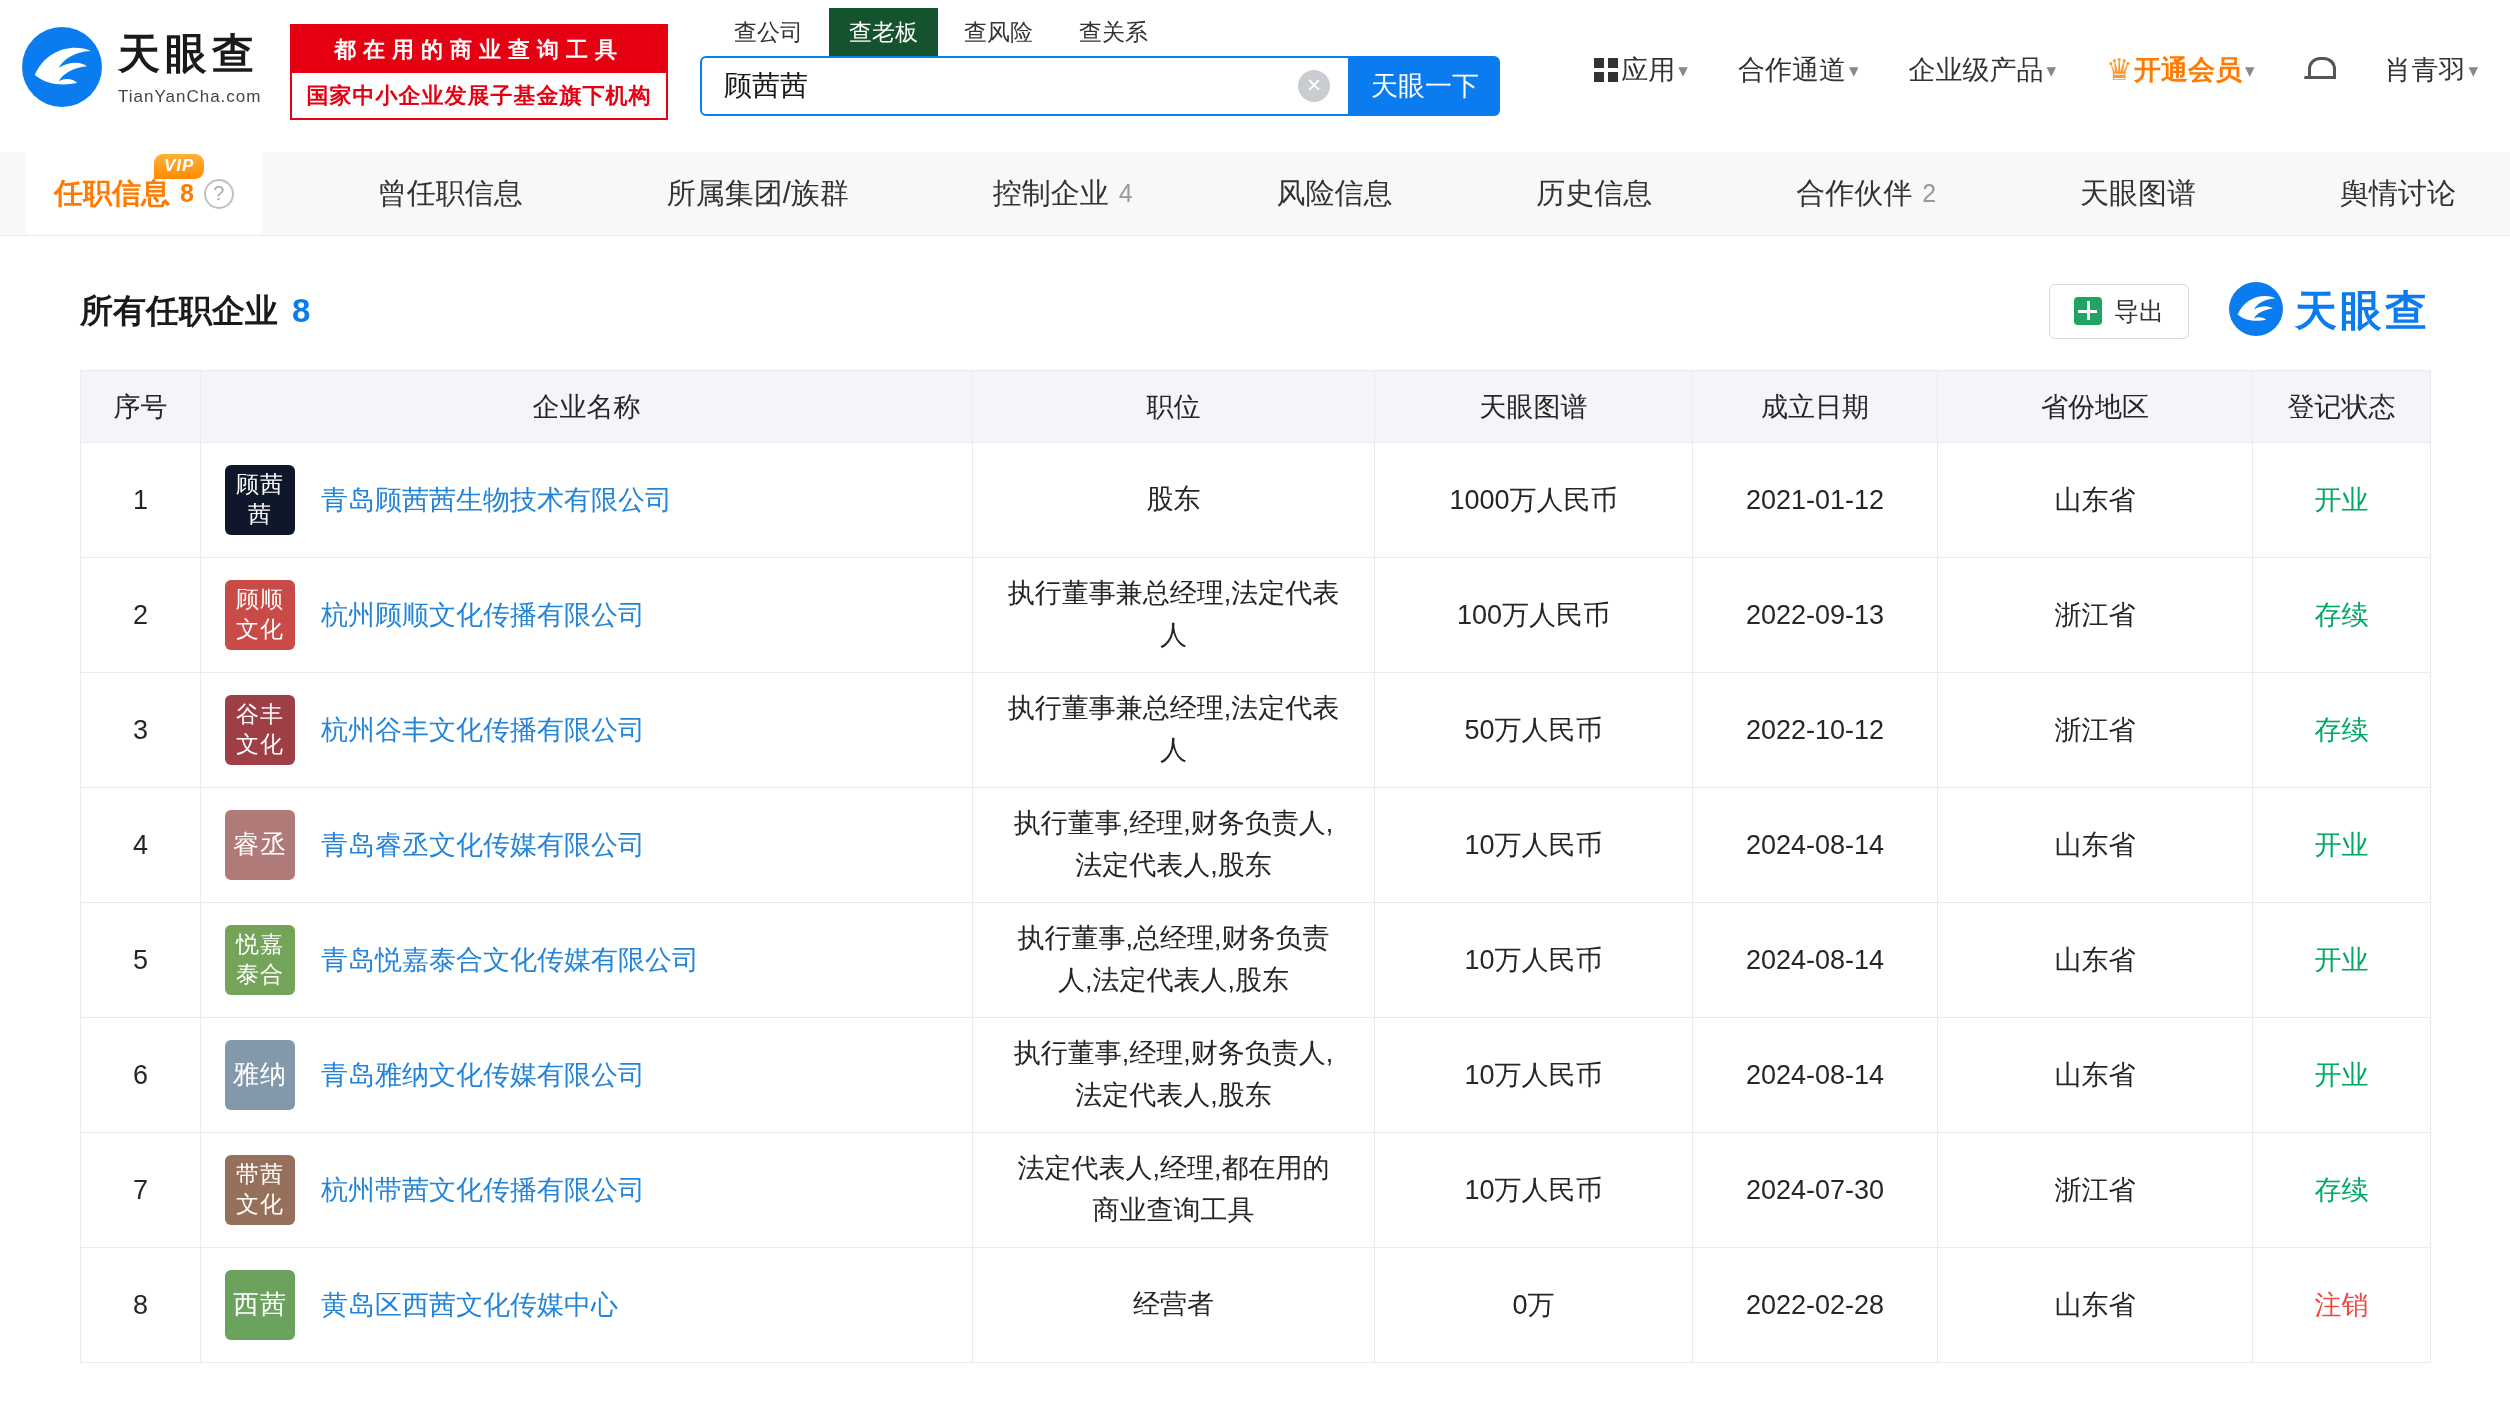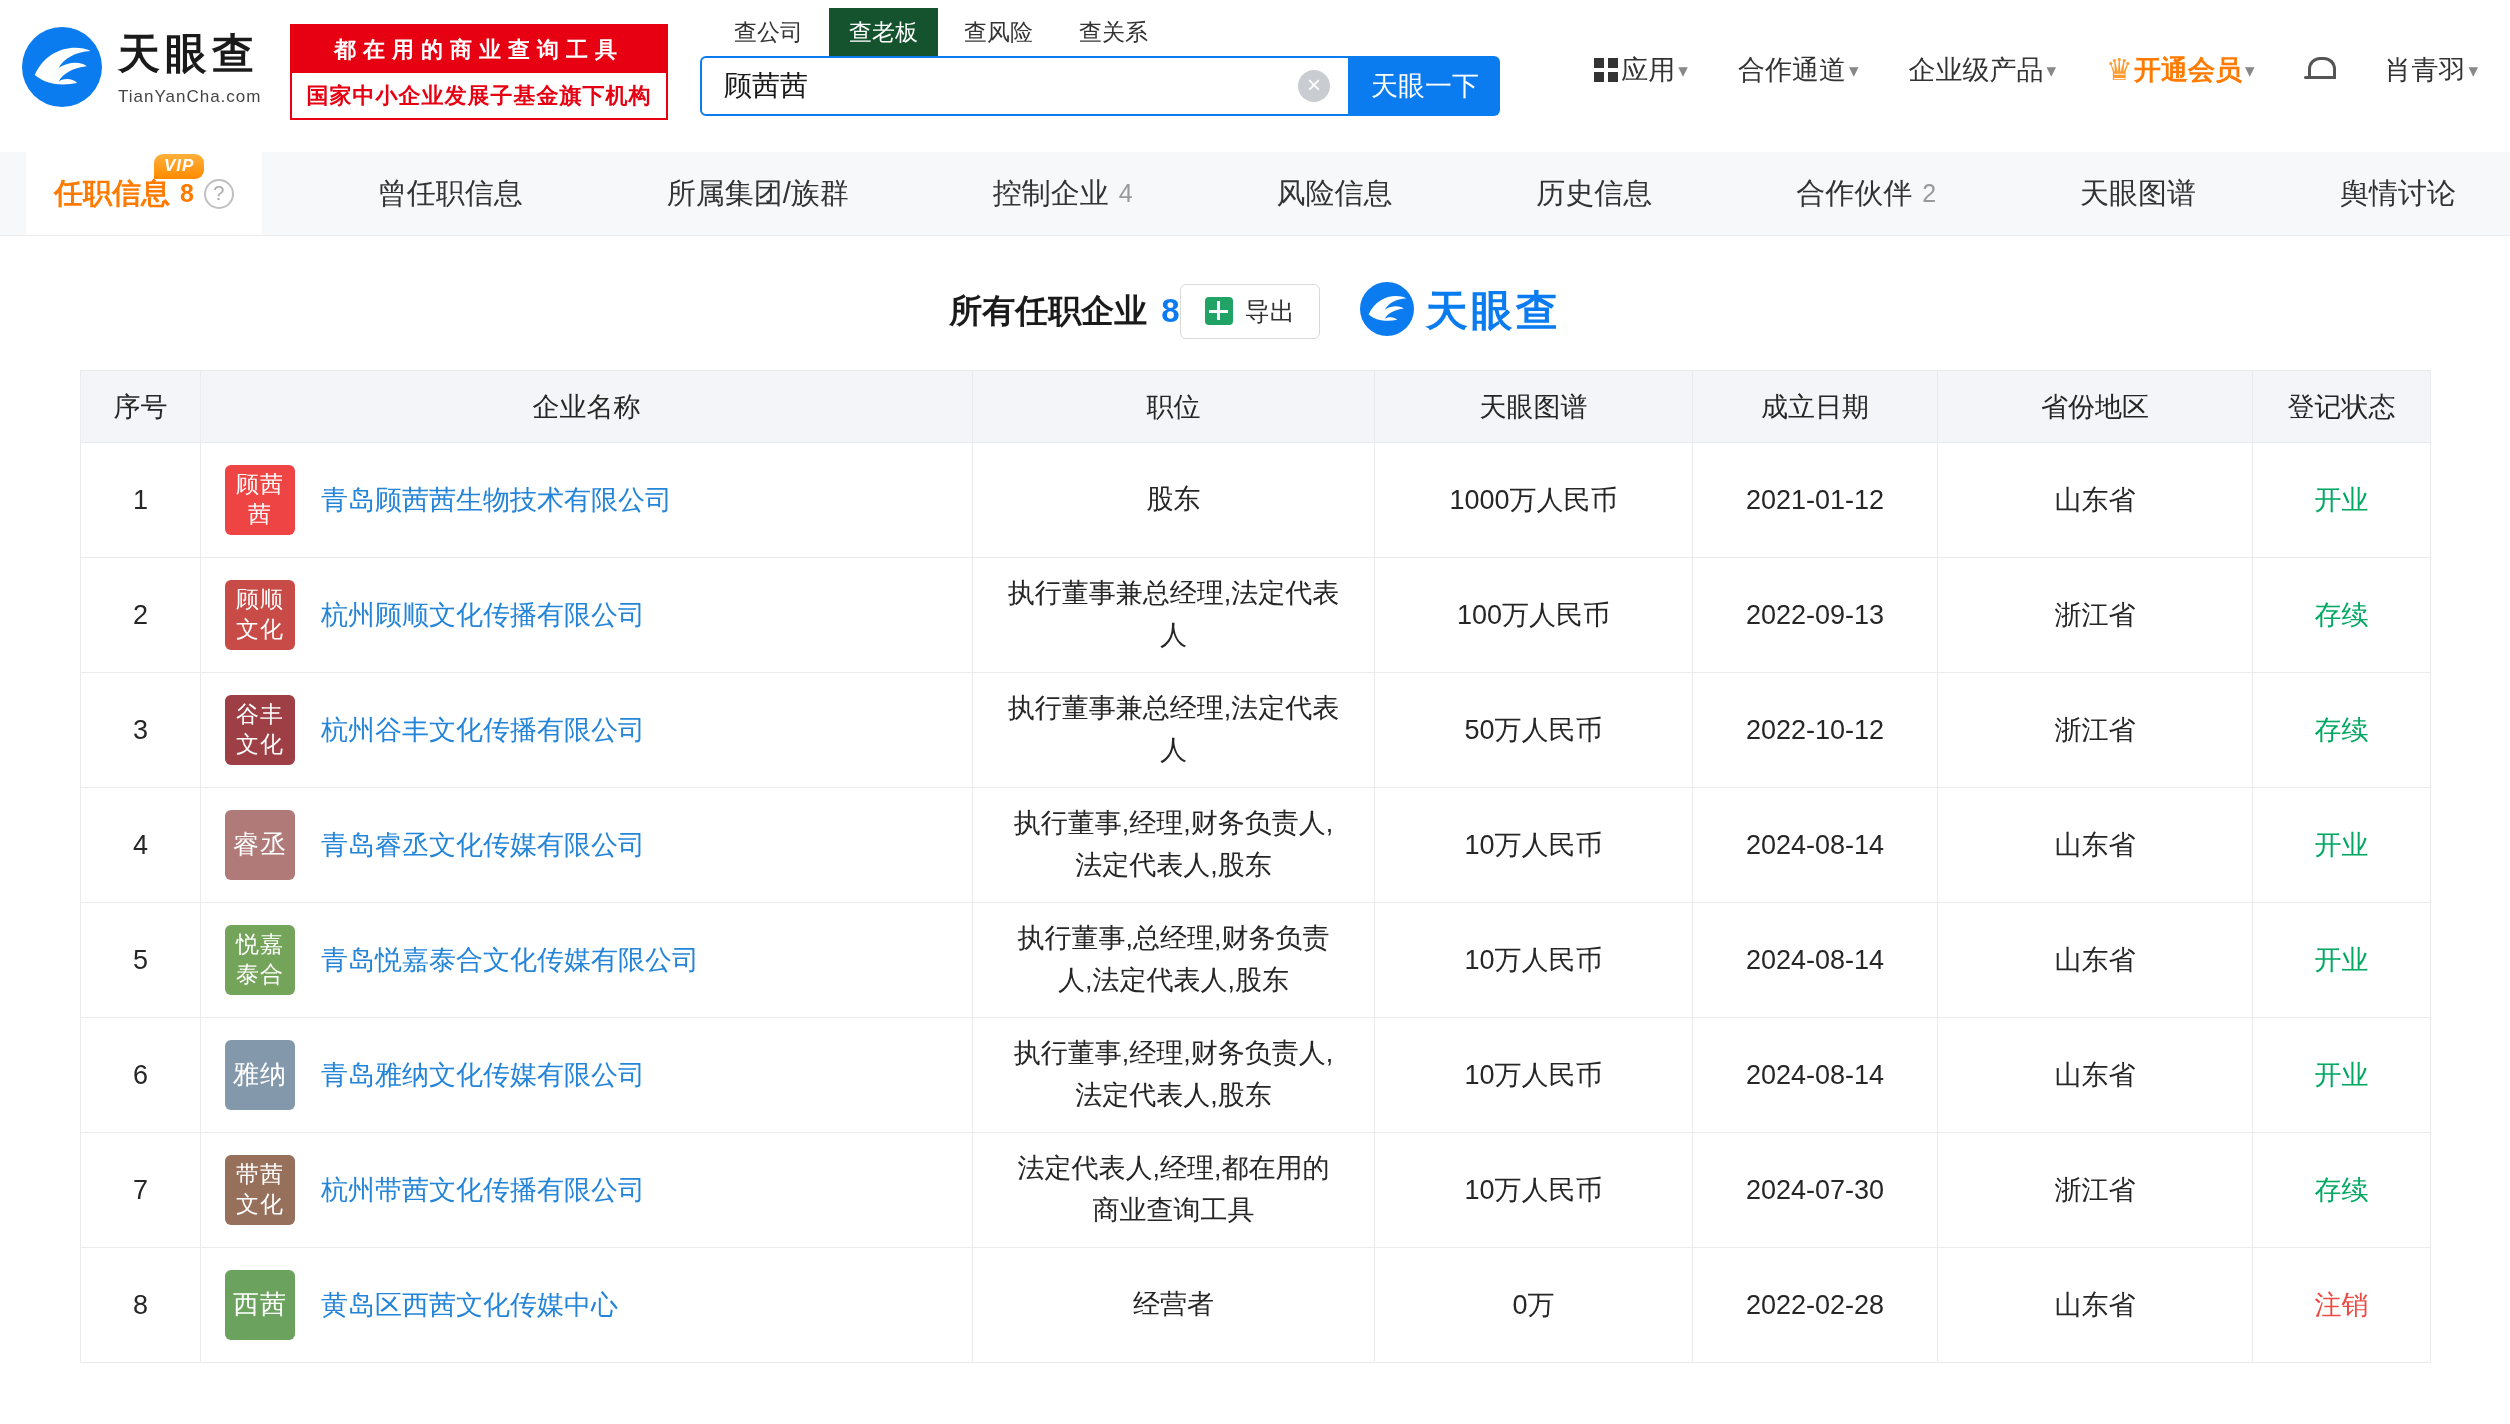--- a/index.html
+++ b/index.html
@@ -53,21 +53,21 @@
   .tab-count { font-size:25px; color:#999; }
   .page-tab.active .tab-count { color:#ff7a00; }
   .vip-badge { position:absolute; top:2px; left:128px; background:linear-gradient(#ffb03a,#ff8a00);
     color:#fff; font-size:17px; font-weight:bold; font-style:italic; padding:2px 10px 3px;
     border-radius:9px 9px 9px 0; letter-spacing:1px; }
   .help-icon { width:30px; height:30px; border:2px solid #c0c0c0; border-radius:50%; color:#aaa;
     font-size:20px; font-weight:normal; font-style:normal; display:flex; align-items:center; justify-content:center; }
 
   
   main { padding:0 80px; }
-  .section-head { margin-top:46px; display:flex; justify-content:center; align-items:center; }
+  .section-head { margin-top:46px; display:flex; justify-content:space-between; align-items:center; }
   .section-title { font-size:33px; font-weight:bold; color:#1a1a1a; }
   .section-count { color:#0b7cf0; margin-left:14px; }
   .head-right { display:flex; align-items:center; gap:40px; }
   .export-button { display:flex; align-items:center; gap:12px; background:#fff; border:1px solid #d9d9d9;
     border-radius:6px; padding:10px 24px; font-size:25px; color:#333; font-family:inherit; cursor:pointer; }
   .excel-icon { width:28px; height:28px; border-radius:4px; background-color:#21a366;
     background-image:linear-gradient(#fff,#fff),linear-gradient(#fff,#fff);
     background-size:3px 68%,68% 3px; background-position:center; background-repeat:no-repeat; }
   .wm-logo { display:flex; align-items:center; gap:12px; }
   .wm-logo svg { width:54px; height:54px; }
@@ -231,21 +231,21 @@
           <th>成立日期</th>
           <th>省份地区</th>
           <th>登记状态</th>
         </tr>
       </thead>
     <tbody>
         <tr>
           <td>1</td>
           <td class="company-cell">
             <div class="company-inner">
-              <span class="row-icon" style="background: #ef4444;">
+              <span class="row-icon" style="background: #0f172a;">
                 <div>顾茜</div>
                 <div>茜</div>
               </span>
               <a class="company-link">青岛顾茜茜生物技术有限公司</a>
             </div>
           </td>
           <td class="position-cell">股东</td>
           <td>1000万人民币</td>
           <td>2021-01-12</td>
           <td>山东省</td>

